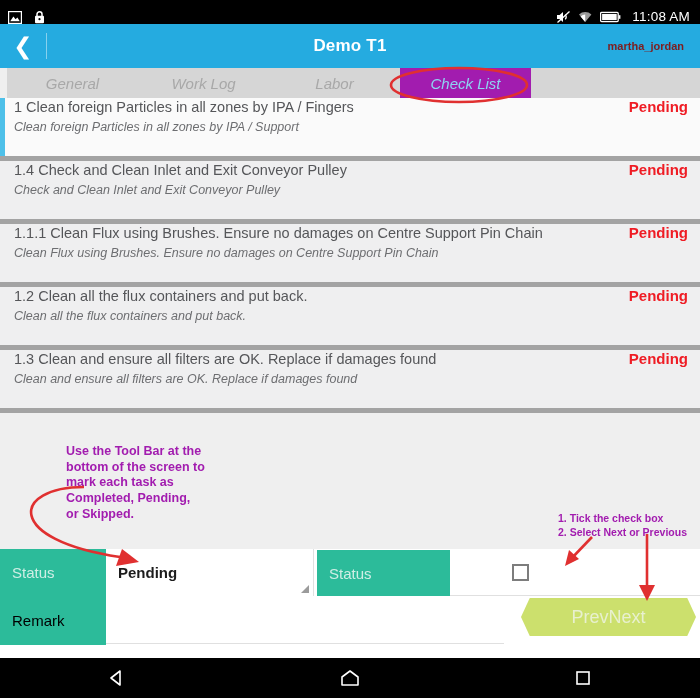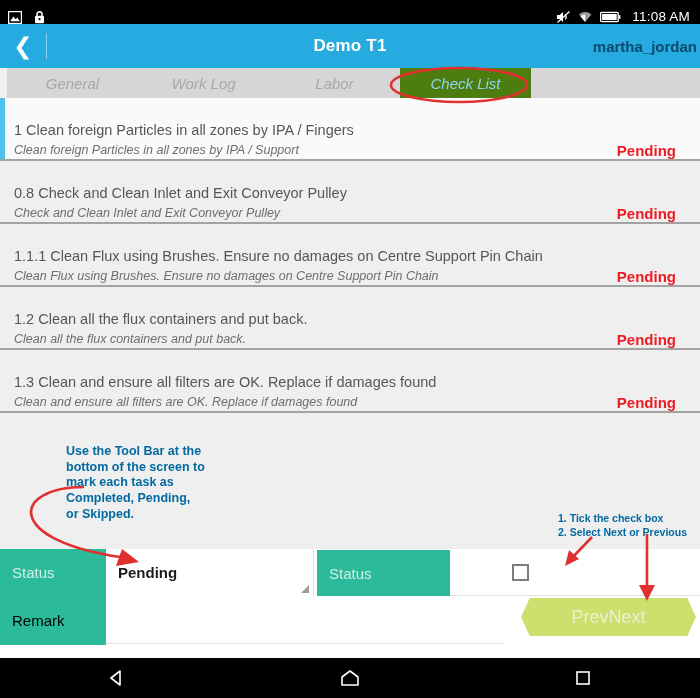--- a/index.html
+++ b/index.html
@@ -72,23 +72,23 @@
     position: absolute;
     left: 0; right: 0;
     text-align: center;
     color: #ffffff;
     font-size: 17px;
     font-weight: bold;
     letter-spacing: .2px;
   }
   .appbar-user {
     position: absolute;
-    right: 3px;
-    color: #0c4a6e;
-    font-size: 15px;
+    right: 16px;
+    color: #7f1d1d;
+    font-size: 11px;
     font-weight: bold;
   }
 
   
   .tabbar {
     position: absolute;
     left: 7px; top: 68px;
     width: 700px; height: 30px;
     background: #d6d6d6;
     display: flex;
@@ -98,40 +98,40 @@
   .tab {
     width: 131px;
     display: flex;
     align-items: center;
     justify-content: center;
     font-size: 15px;
     color: #a8a8a8;
     background: transparent;
   }
   .tab.active {
-    background: #4d7c0f;
+    background: #a21caf;
     color: #8ed4f2;
   }
 
   
   .list {
     position: absolute;
     left: 0; top: 98px;
     width: 700px;
   }
   .row {
     position: relative;
     height: 63px;
     background: #efeff0;
-    border-bottom: 2px solid #a3a3a3;
-    box-sizing: border-box;
-    display: flex;
-    align-items: flex-end;
+    border-bottom: 5px solid #a3a3a3;
+    box-sizing: border-box;
+    display: flex;
+    align-items: flex-start;
     padding-left: 14px;
-    padding-right: 24px;
+    padding-right: 12px;
   }
   .row.selected {
     background: #fafafa;
   }
   .row.selected .accent {
     position: absolute;
     left: 0; top: 0;
     width: 5px; height: 100%;
     background: #4ec0e9;
   }
@@ -157,21 +157,21 @@
     flex: 0 0 auto;
     color: #ef1c24;
     font-size: 15px;
     font-weight: bold;
     padding-left: 14px;
   }
 
   
   .annot {
     position: absolute;
-    color: #0369a1;
+    color: #a21caf;
     font-weight: bold;
     line-height: 1.25;
   }
   .annot-toolbar {
     left: 66px; top: 444px;
     width: 140px;
     font-size: 12.5px;
   }
   .annot-steps {
     left: 558px; top: 511px;
@@ -393,21 +393,21 @@
       <div class="accent"></div>
       <div class="row-texts">
         <div class="row-title">1 Clean foreign Particles in all zones by IPA / Fingers</div>
         <div class="row-sub">Clean foreign Particles in all zones by IPA / Support</div>
       </div>
       <div class="row-status">Pending</div>
     </div>
 
     <div class="row">
       <div class="row-texts">
-        <div class="row-title">0.8 Check and Clean Inlet and Exit Conveyor Pulley</div>
+        <div class="row-title">1.4 Check and Clean Inlet and Exit Conveyor Pulley</div>
         <div class="row-sub">Check and Clean Inlet and Exit Conveyor Pulley</div>
       </div>
       <div class="row-status">Pending</div>
     </div>
 
     <div class="row">
       <div class="row-texts">
         <div class="row-title">1.1.1 Clean Flux using Brushes. Ensure no damages on Centre Support Pin Chain</div>
         <div class="row-sub">Clean Flux using Brushes. Ensure no damages on Centre Support Pin Chain</div>
       </div>

